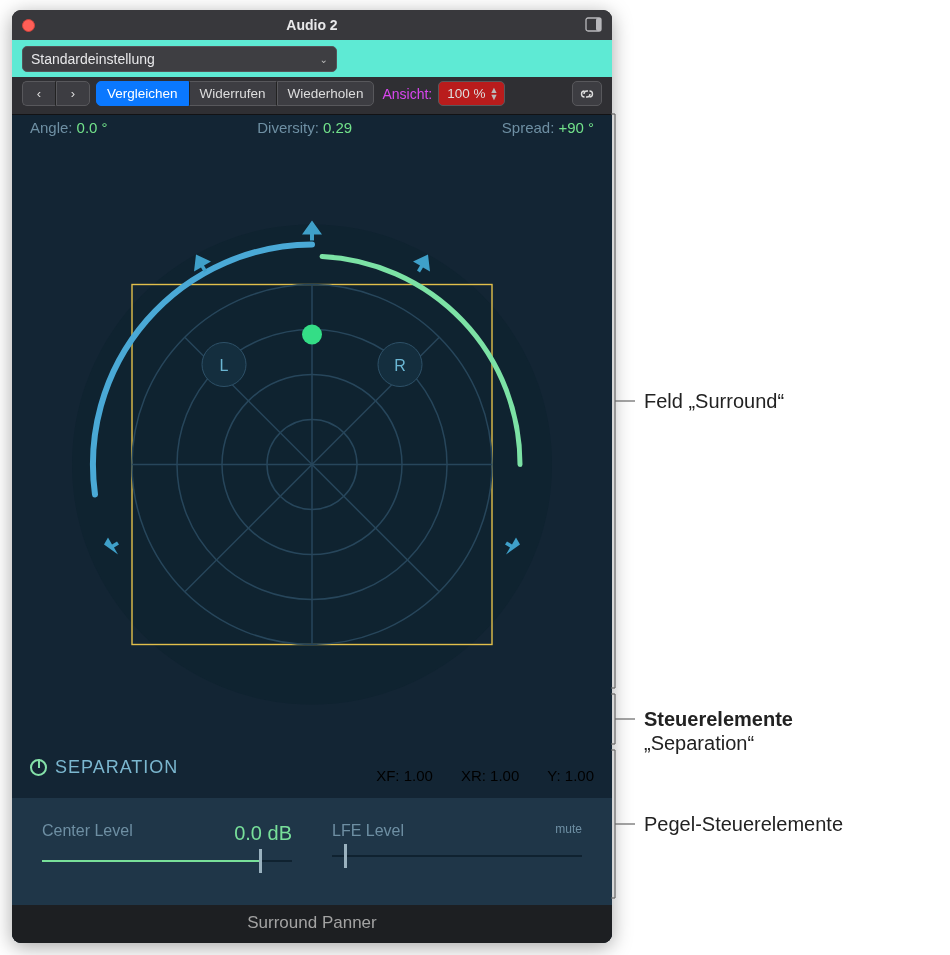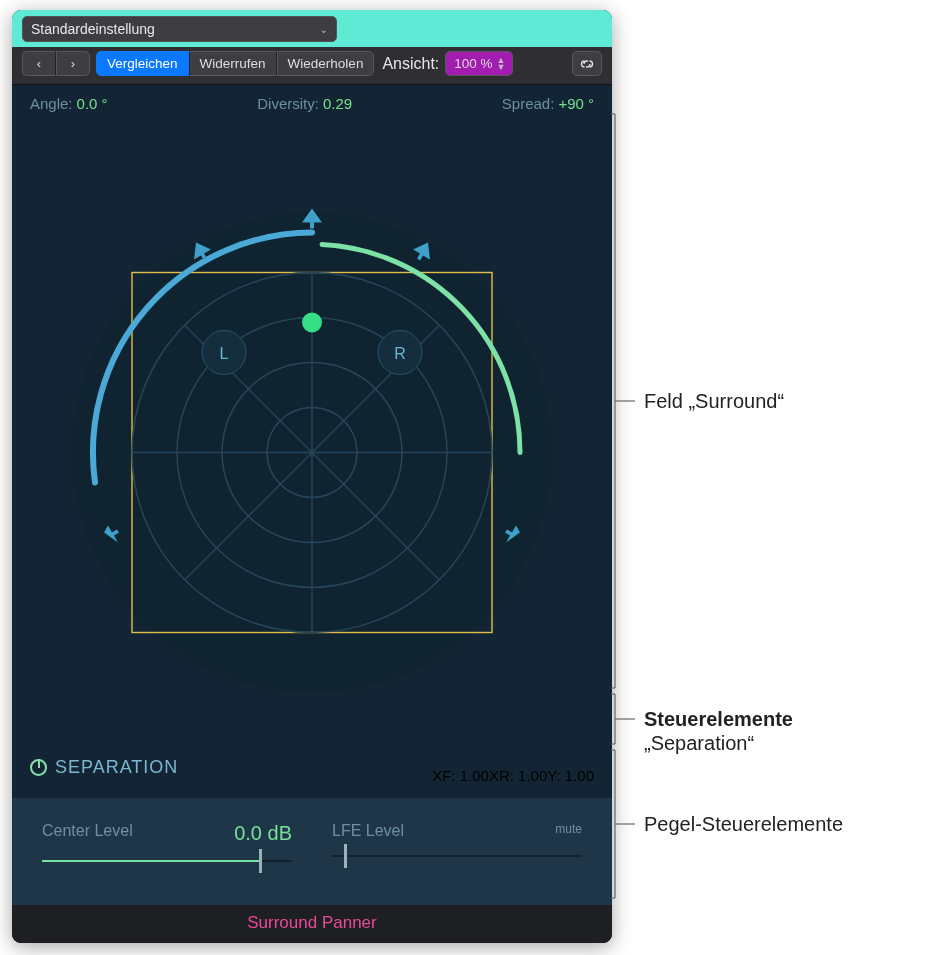--- a/index.html
+++ b/index.html
@@ -85,38 +85,38 @@
   .nav-btn:first-child { border-radius:5px 0 0 5px; border-right:0.5px solid #222;}
   .nav-btn:last-child { border-radius:0 5px 5px 0; }
   .pill {
     height:25px; padding:0 10px;
     background:#3d3d42; border:1px solid #58585c;
     color:#ddd; display:flex;align-items:center; font-size:13.5px;
   }
   .pill.compare { background:#0a78ff; border-color:#0a78ff; color:#fff; border-radius:5px 0 0 5px;}
   .pill.mid { border-left:0.5px solid #222; border-right:0.5px solid #222;}
   .pill.last { border-radius:0 5px 5px 0;}
-  .view-lbl { color:#e5e5e5; font-size:16px; margin-left:2px;}
+  .view-lbl { color:#d946ef; font-size:14px; margin-left:2px;}
   .view-sel {
-    height:25px; background:#a21caf;border:1px solid #58585c;border-radius:5px;
+    height:25px; background:#b91c1c;border:1px solid #58585c;border-radius:5px;
     color:#ddd; padding:0 6px 0 8px; display:flex;align-items:center; gap:4px; font-size:13.5px;
   }
   .view-sel .upd { font-size:9px; line-height:7px; color:#bbb;}
   .link-btn {
     margin-left:auto;
     width:30px;height:25px;background:#3d3d42;border:1px solid #58585c;border-radius:5px;
     display:flex;align-items:center;justify-content:center;color:#ddd;
   }
   
   .plugin {
     flex:1; background:#132534;
     display:flex; flex-direction:column;
   }
   .params-row {
-    display:flex; padding:10px 18px 2px 18px; font-size:15px;
+    display:flex; padding:4px 18px 2px 18px; font-size:15px;
     justify-content:space-between;
   }
   .p-label { color:#6e8fa3; }
   .p-value { color:#72e28a; margin-left:4px;}
   .surround-wrap {
     position:relative; flex:1 0 auto; height:560px;
     margin:4px 14px 0 14px;
   }
   .surround-svg { width:100%; height:100%; display:block;}
   .sep-row {
@@ -125,21 +125,21 @@
   }
   .sep-row .pwr {
     width:17px;height:17px;border:2px solid #84e0a8;border-radius:50%;
     position:relative; margin-right:8px;
   }
   .sep-row .pwr::after {
     content:""; position:absolute; left:50%; top:-2px; width:2px;height:9px;
     background:#84e0a8; transform:translateX(-50%);
   }
   .sep-title { color:#7bb7cf; letter-spacing:1px; font-size:18px; display:flex; align-items:center;}
-  .sep-group { display:flex; margin-left:auto;margin-top:16px;}
+  .sep-group { display:flex; gap:28px; margin-left:auto;margin-top:16px;}
   
   .level-pane {
     background:#1f3648; padding:24px 30px 40px 30px;
     display:flex; gap:40px;
   }
   .slider-blk { flex:1;}
   .slider-top { display:flex; justify-content:space-between; font-size:16px; margin-bottom:12px;}
   .slider-top .lab { color:#6e8fa3;}
   .slider-top .val { color:#78e09a; font-size:20px;}
   .slider-top .mute { color:#6e8fa3; font-size:12px;}
@@ -150,36 +150,46 @@
     position:absolute; left:0; right:0; top:3px; height:2px; background:#0f2230;
   }
   .slider-track .fill {
     position:absolute; left:0; top:3px; height:2px; background:#78e09a;
   }
   .slider-track .thumb {
     position:absolute; top:-8px; width:3px; height:24px; background:#9ab2bf;
   }
   
   .footer {
-    background:#1d1f22; color:#ec4899; text-align:center;
+    background:#1d1f22; color:#a3a3a3; text-align:center;
     font-size:17px; padding:8px 0 10px 0;
   }
   
   .callouts {
     position:absolute; left:612px; top:0; width:288px; height:955px;
     font-size:20px; color:#222;
   }
   .callouts svg { position:absolute; left:-1px; top:0; }
   .co-text { position:absolute; white-space:pre; }
 </style>
 </head>
 <body>
 
 <div class="window">
 
+  <div class="titlebar">
+    <div class="traffic-close"></div>
+    <div class="title">Audio 2</div>
+    <div class="titlebar-right">
+      <svg viewBox="0 0 17 15">
+          <rect x="1" y="1" width="15" height="13" rx="2" fill="none" stroke="#b8b8bc" stroke-width="1.3"></rect>
+          <rect x="11" y="1" width="5" height="13" rx="2" fill="#b8b8bc"></rect>
+        </svg>
+    </div>
+  </div>
 
   <div class="preset-row">
     <div class="preset-select">
       <span>Standardeinstellung</span>
       <span class="chev">⌄</span>
     </div>
   </div>
 
   <div class="toolbar">
     <div class="seg">

